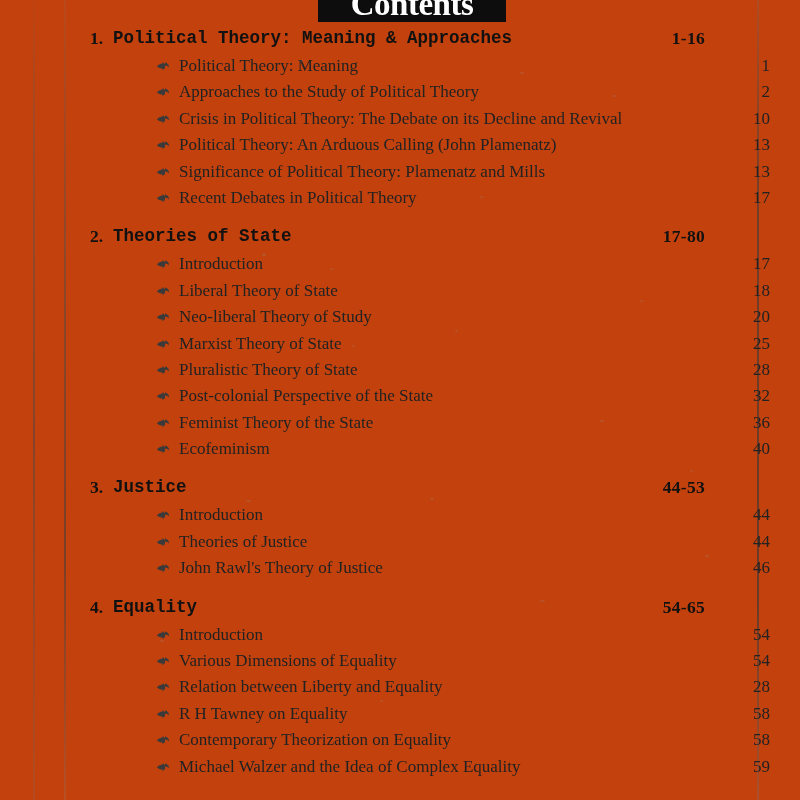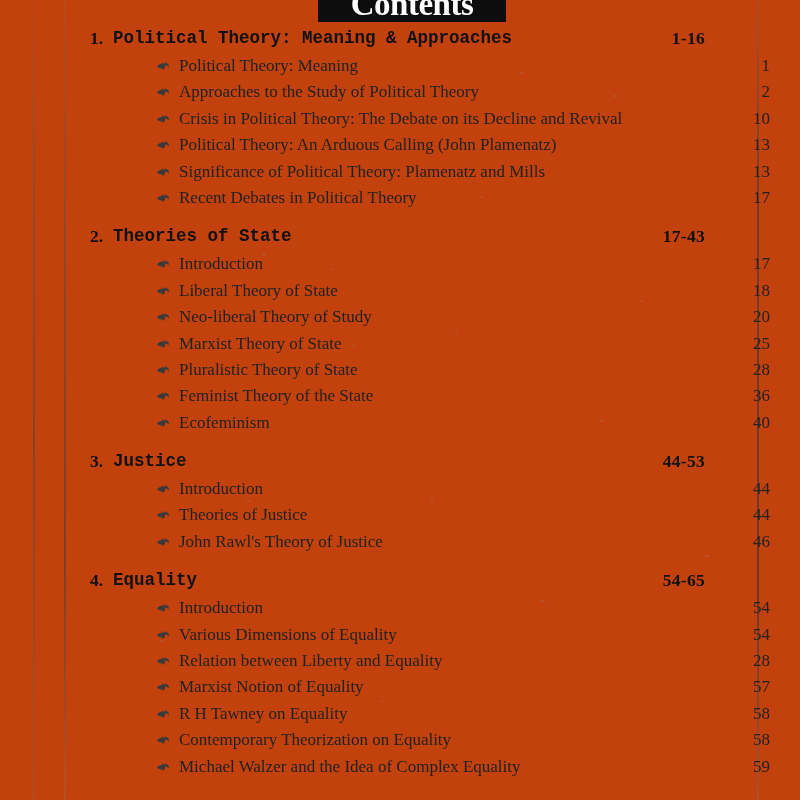--- a/index.html
+++ b/index.html
@@ -208,21 +208,21 @@
             </svg>
           </span>
           <span class="entry-title">Recent Debates in Political Theory</span>
           <span class="entry-page">17</span>
         </div>
       </div>
       <div class="chapter">
         <div class="chapter-head">
           <span class="chapter-num">2.</span>
           <span class="chapter-title">Theories of State</span>
-          <span class="chapter-pages">17-43</span>
+          <span class="chapter-pages">17-80</span>
         </div>
         <div class="entry">
           <span class="entry-bullet">
             <svg width="14" height="11" viewBox="0 0 14 11" aria-hidden="true">
               <path d="M1.2 5.0 C2.6 3.3 4.6 2.4 6.6 2.4 L6.6 0.9 L9.0 3.2 L9.0 1.6 C10.6 1.9 12.0 2.8 12.8 4.2 L12.8 6.4 C11.9 5.3 10.5 4.7 9.0 4.6 L9.0 6.9 L6.6 9.2 L6.6 7.6 C4.6 7.6 2.6 7.0 1.2 5.8 Z" fill="currentColor"></path>
             </svg>
           </span>
           <span class="entry-title">Introduction</span>
           <span class="entry-page">17</span>
         </div>
@@ -254,20 +254,29 @@
           <span class="entry-page">25</span>
         </div>
         <div class="entry">
           <span class="entry-bullet">
             <svg width="14" height="11" viewBox="0 0 14 11" aria-hidden="true">
               <path d="M1.2 5.0 C2.6 3.3 4.6 2.4 6.6 2.4 L6.6 0.9 L9.0 3.2 L9.0 1.6 C10.6 1.9 12.0 2.8 12.8 4.2 L12.8 6.4 C11.9 5.3 10.5 4.7 9.0 4.6 L9.0 6.9 L6.6 9.2 L6.6 7.6 C4.6 7.6 2.6 7.0 1.2 5.8 Z" fill="currentColor"></path>
             </svg>
           </span>
           <span class="entry-title">Pluralistic Theory of State</span>
           <span class="entry-page">28</span>
+        </div>
+        <div class="entry">
+          <span class="entry-bullet">
+            <svg width="14" height="11" viewBox="0 0 14 11" aria-hidden="true">
+              <path d="M1.2 5.0 C2.6 3.3 4.6 2.4 6.6 2.4 L6.6 0.9 L9.0 3.2 L9.0 1.6 C10.6 1.9 12.0 2.8 12.8 4.2 L12.8 6.4 C11.9 5.3 10.5 4.7 9.0 4.6 L9.0 6.9 L6.6 9.2 L6.6 7.6 C4.6 7.6 2.6 7.0 1.2 5.8 Z" fill="currentColor"></path>
+            </svg>
+          </span>
+          <span class="entry-title">Post-colonial Perspective of the State</span>
+          <span class="entry-page">32</span>
         </div>
         <div class="entry">
           <span class="entry-bullet">
             <svg width="14" height="11" viewBox="0 0 14 11" aria-hidden="true">
               <path d="M1.2 5.0 C2.6 3.3 4.6 2.4 6.6 2.4 L6.6 0.9 L9.0 3.2 L9.0 1.6 C10.6 1.9 12.0 2.8 12.8 4.2 L12.8 6.4 C11.9 5.3 10.5 4.7 9.0 4.6 L9.0 6.9 L6.6 9.2 L6.6 7.6 C4.6 7.6 2.6 7.0 1.2 5.8 Z" fill="currentColor"></path>
             </svg>
           </span>
           <span class="entry-title">Feminist Theory of the State</span>
           <span class="entry-page">36</span>
         </div>
@@ -340,29 +349,20 @@
           <span class="entry-page">54</span>
         </div>
         <div class="entry">
           <span class="entry-bullet">
             <svg width="14" height="11" viewBox="0 0 14 11" aria-hidden="true">
               <path d="M1.2 5.0 C2.6 3.3 4.6 2.4 6.6 2.4 L6.6 0.9 L9.0 3.2 L9.0 1.6 C10.6 1.9 12.0 2.8 12.8 4.2 L12.8 6.4 C11.9 5.3 10.5 4.7 9.0 4.6 L9.0 6.9 L6.6 9.2 L6.6 7.6 C4.6 7.6 2.6 7.0 1.2 5.8 Z" fill="currentColor"></path>
             </svg>
           </span>
           <span class="entry-title">Relation between Liberty and Equality</span>
           <span class="entry-page">28</span>
-        </div>
-        <div class="entry">
-          <span class="entry-bullet">
-            <svg width="14" height="11" viewBox="0 0 14 11" aria-hidden="true">
-              <path d="M1.2 5.0 C2.6 3.3 4.6 2.4 6.6 2.4 L6.6 0.9 L9.0 3.2 L9.0 1.6 C10.6 1.9 12.0 2.8 12.8 4.2 L12.8 6.4 C11.9 5.3 10.5 4.7 9.0 4.6 L9.0 6.9 L6.6 9.2 L6.6 7.6 C4.6 7.6 2.6 7.0 1.2 5.8 Z" fill="currentColor"></path>
-            </svg>
-          </span>
-          <span class="entry-title">Marxist Notion of Equality</span>
-          <span class="entry-page">57</span>
         </div>
         <div class="entry">
           <span class="entry-bullet">
             <svg width="14" height="11" viewBox="0 0 14 11" aria-hidden="true">
               <path d="M1.2 5.0 C2.6 3.3 4.6 2.4 6.6 2.4 L6.6 0.9 L9.0 3.2 L9.0 1.6 C10.6 1.9 12.0 2.8 12.8 4.2 L12.8 6.4 C11.9 5.3 10.5 4.7 9.0 4.6 L9.0 6.9 L6.6 9.2 L6.6 7.6 C4.6 7.6 2.6 7.0 1.2 5.8 Z" fill="currentColor"></path>
             </svg>
           </span>
           <span class="entry-title">R H Tawney on Equality</span>
           <span class="entry-page">58</span>
         </div>

